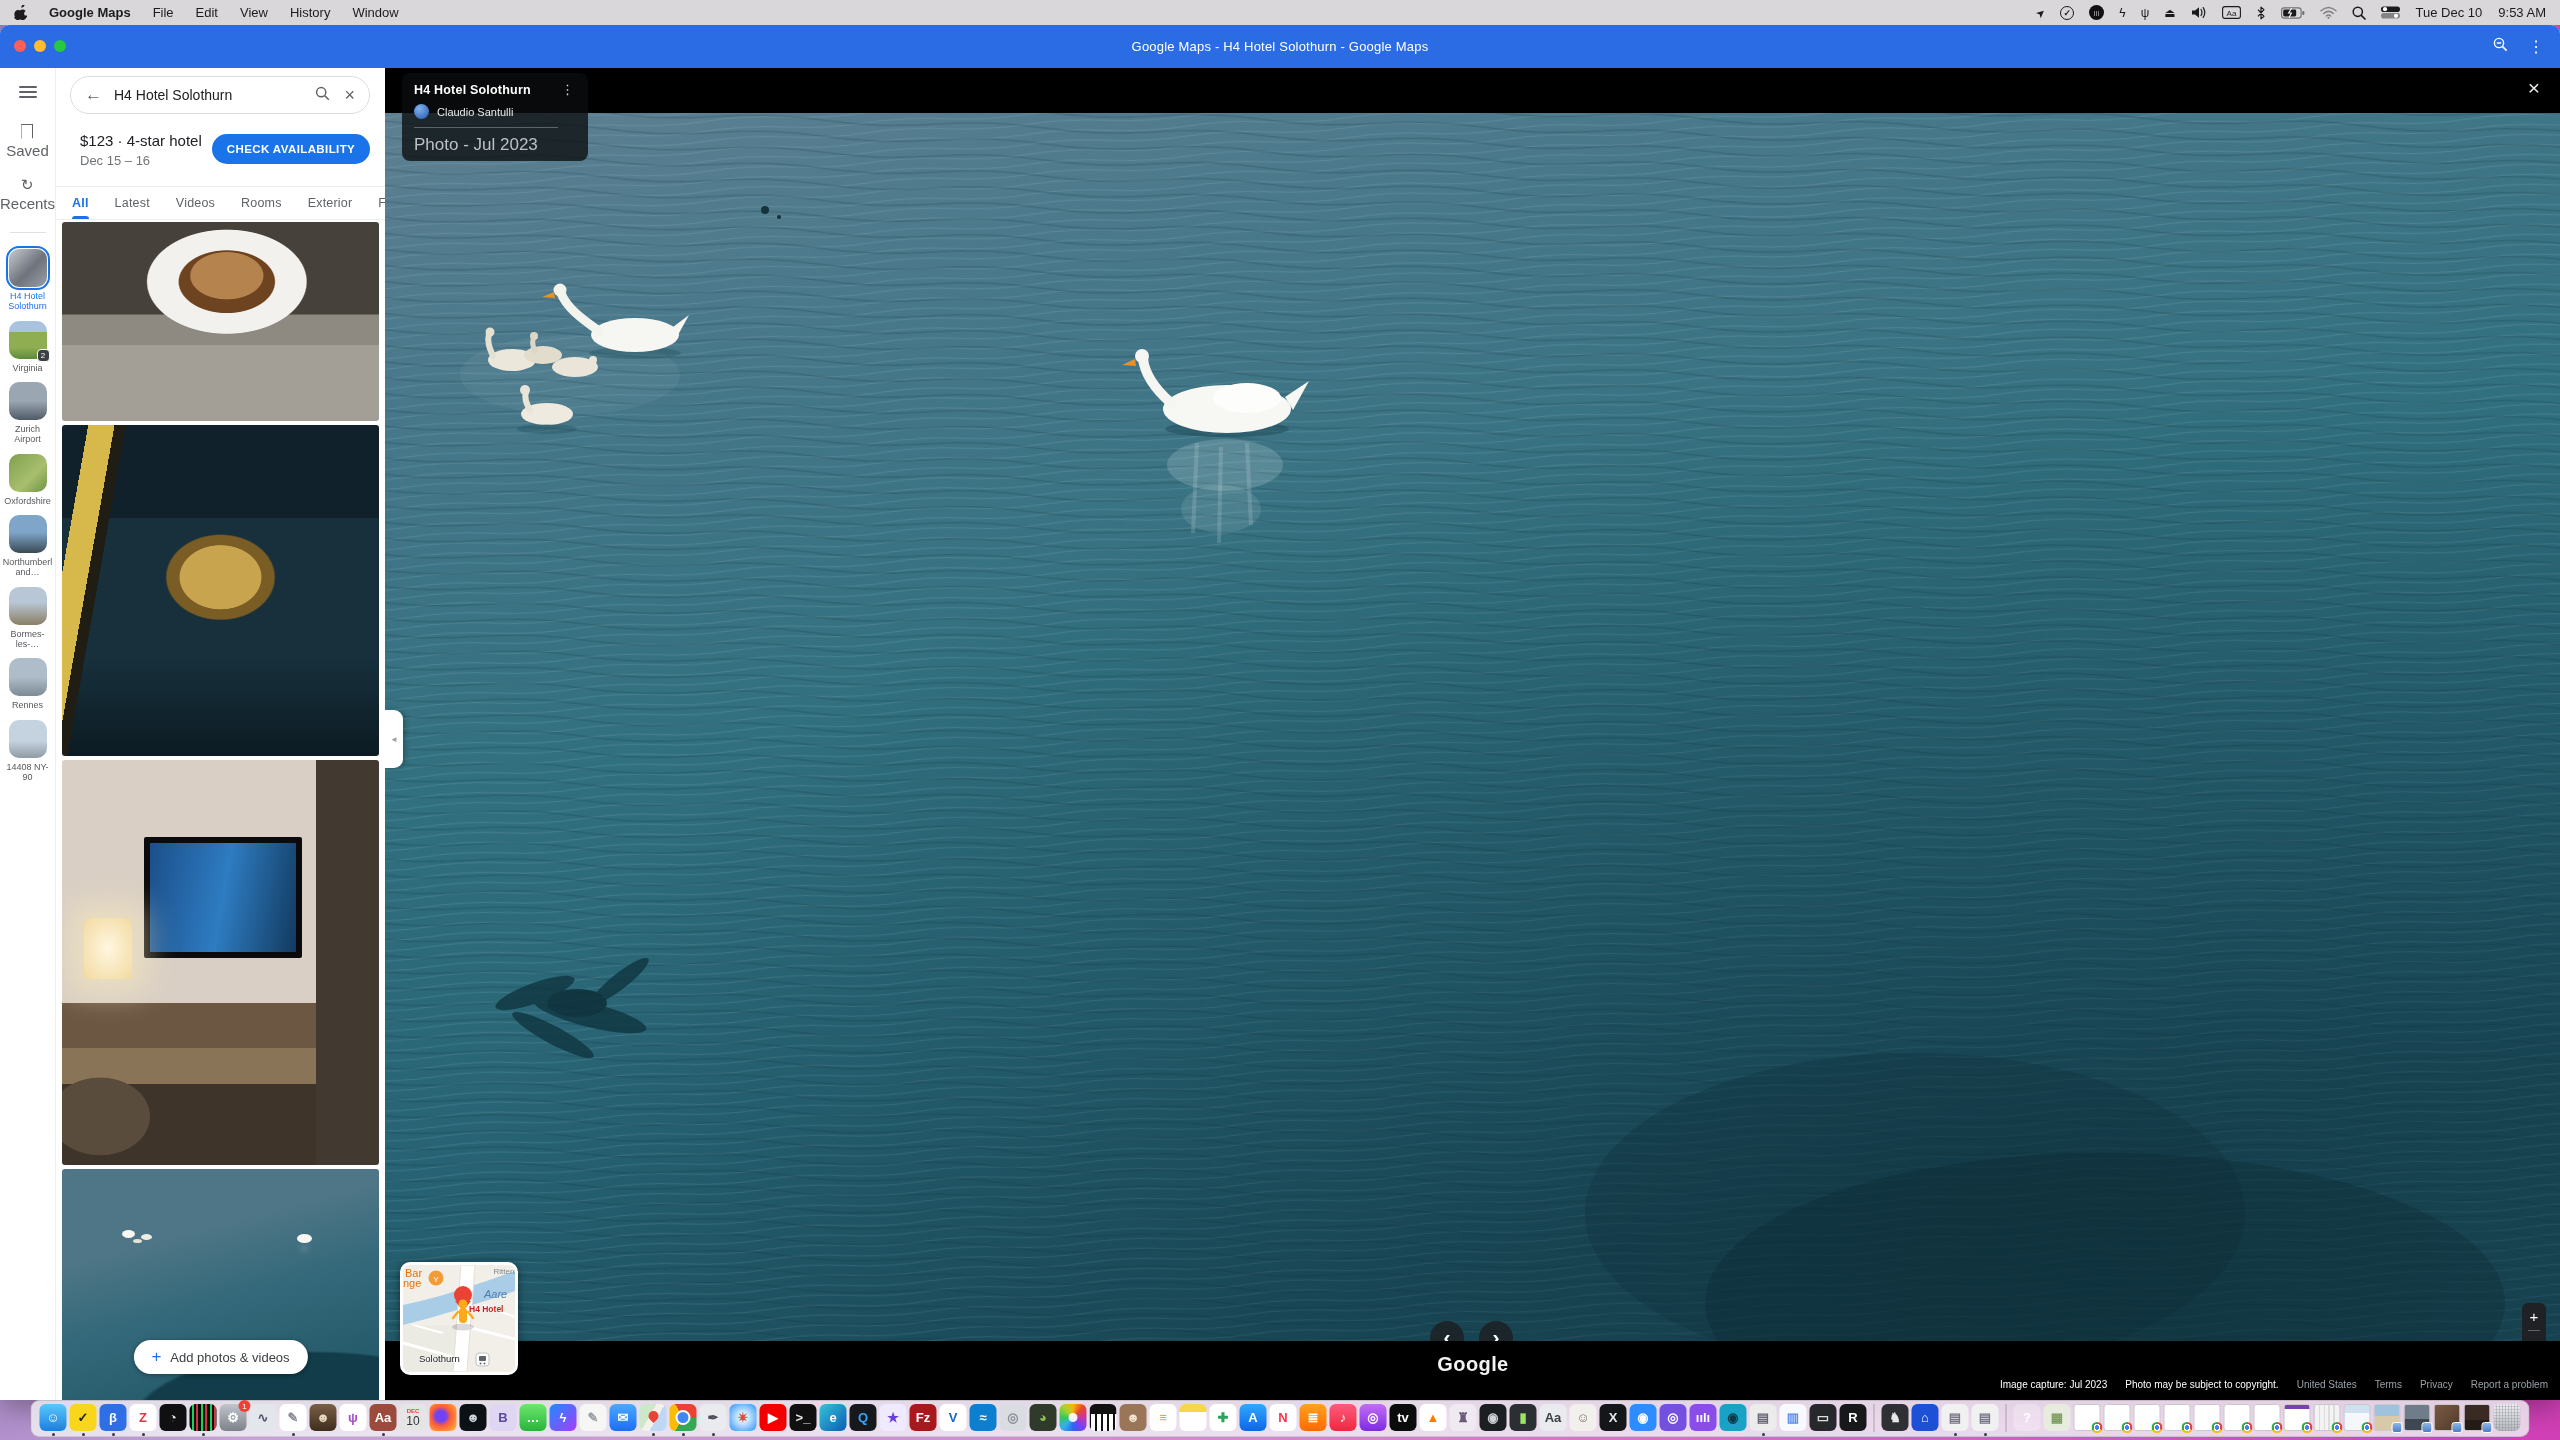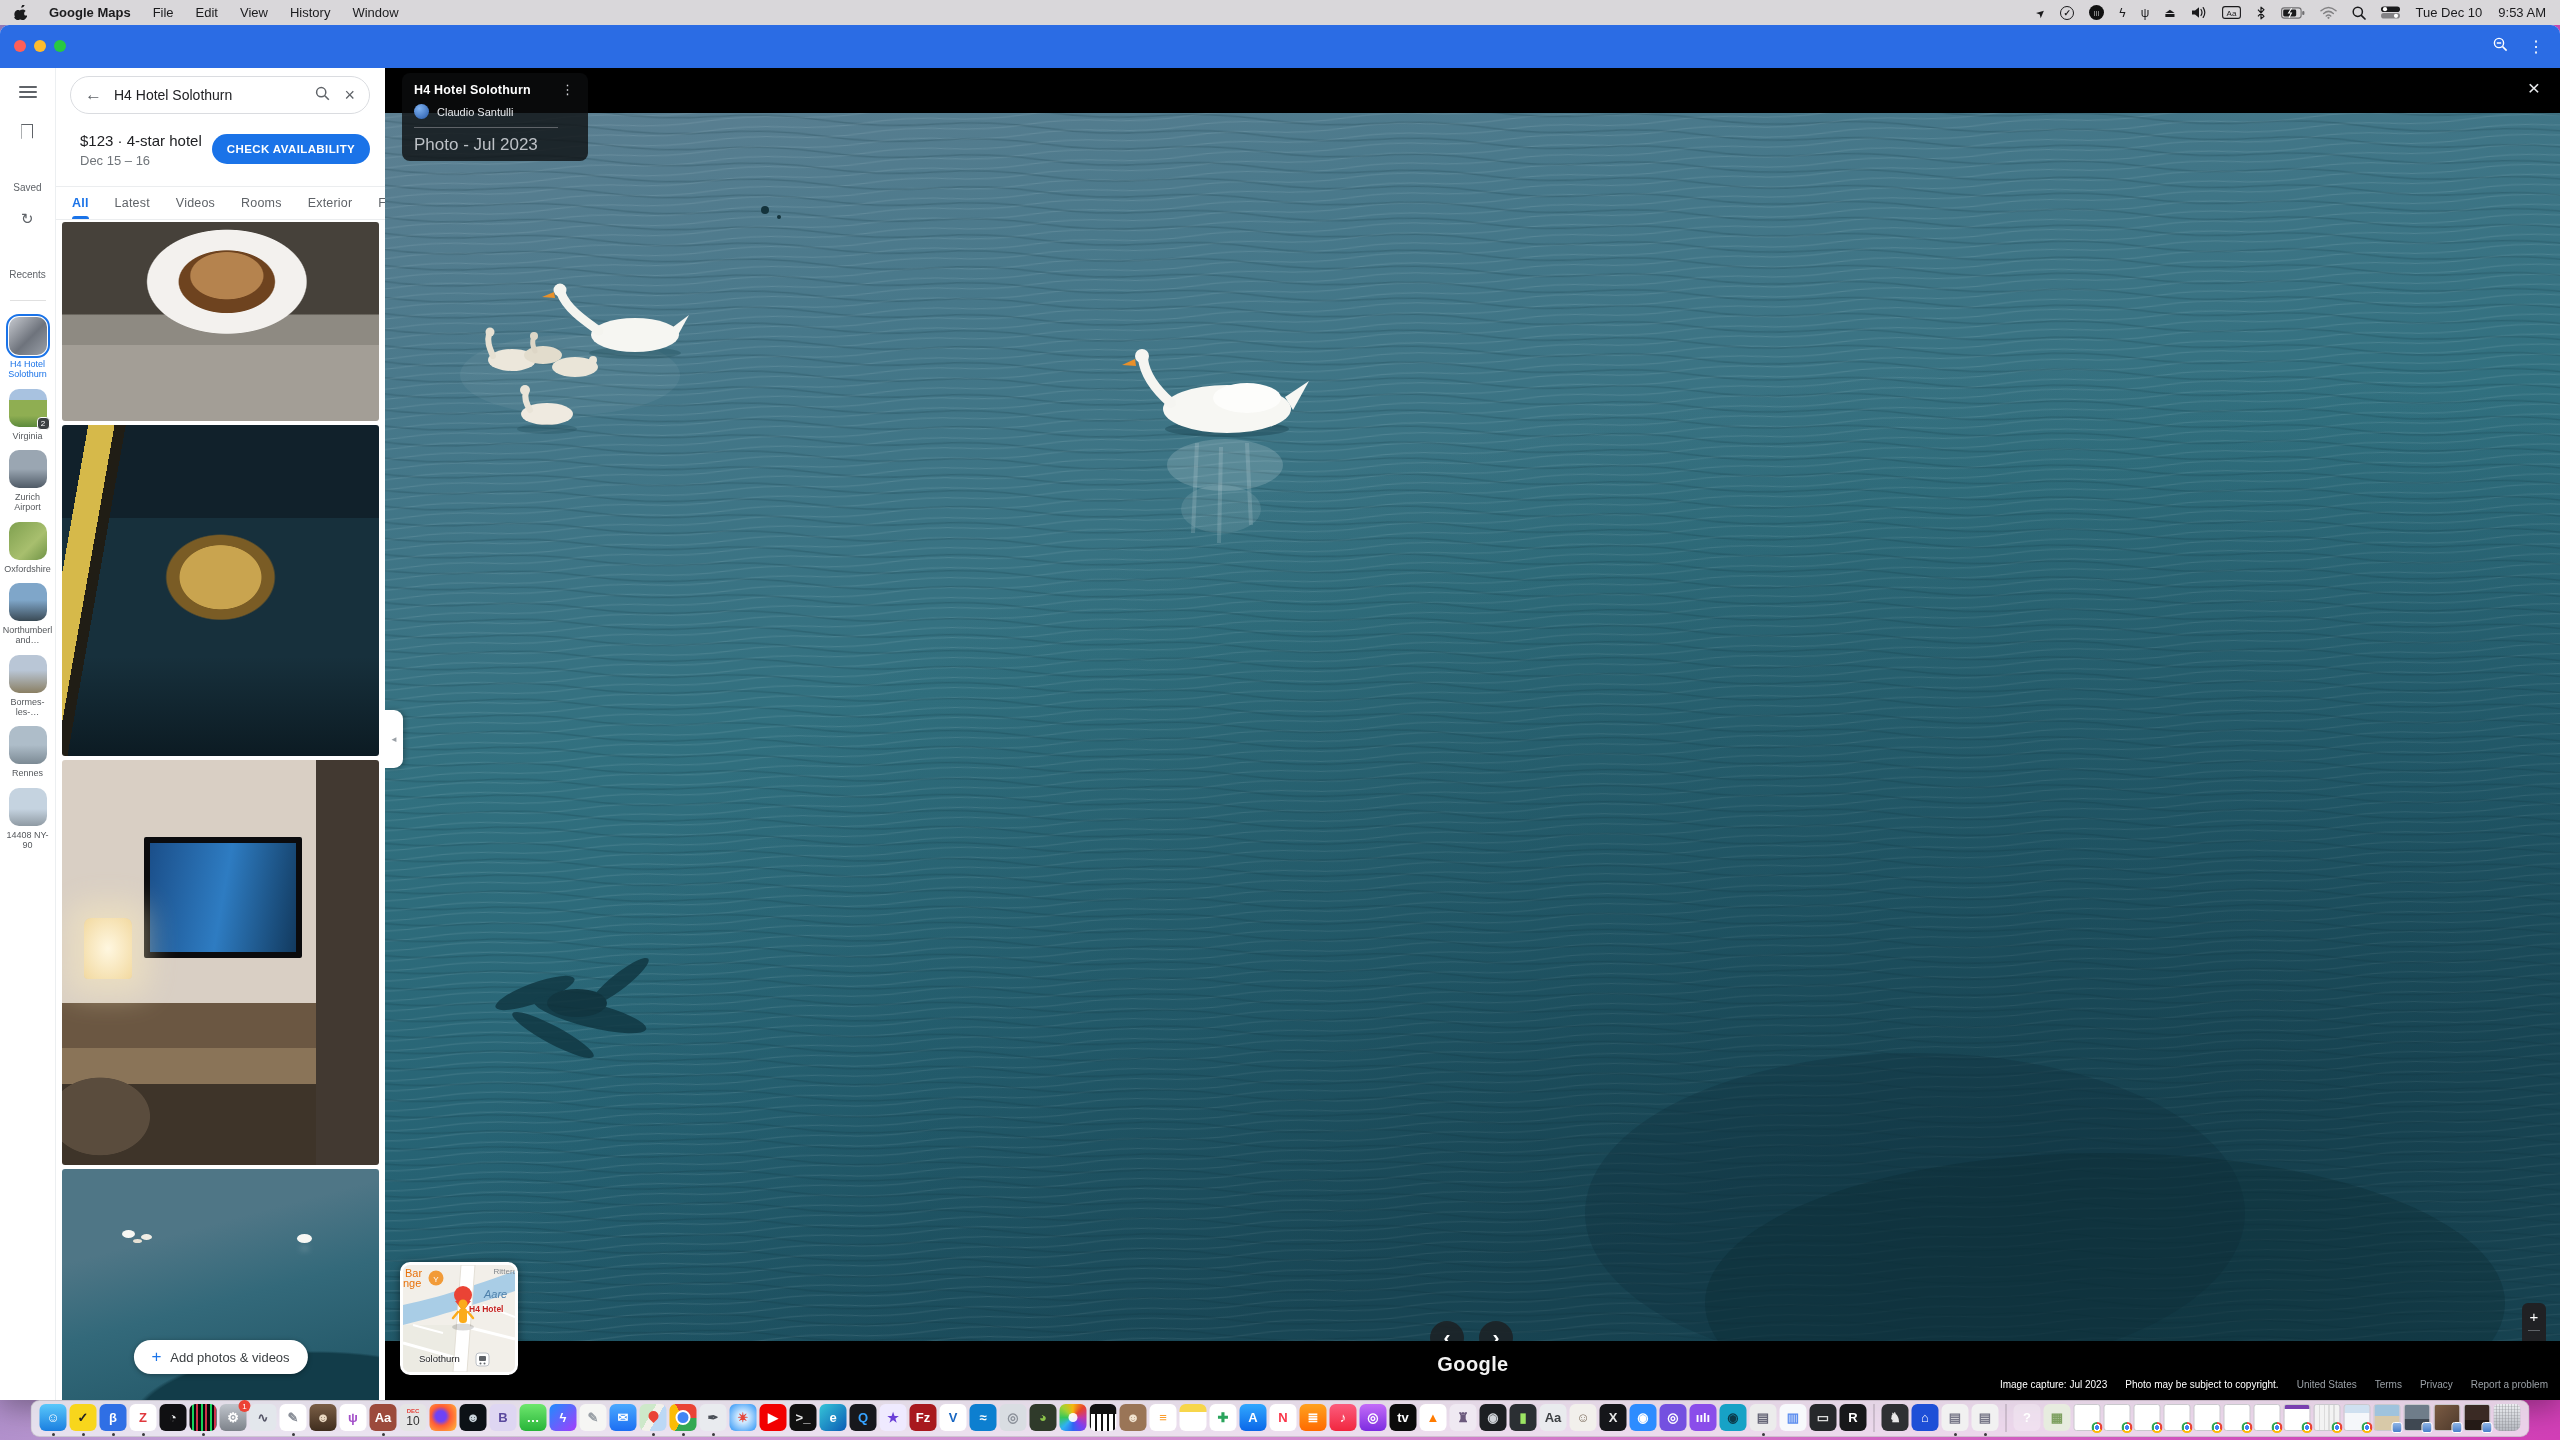--- a/index.html
+++ b/index.html
@@ -40,21 +40,21 @@
   .tb-dots{font-size:16px;line-height:1;}
 
   .content{position:absolute;left:0;top:43px;width:2560px;height:1332px;background:#fff;}
 
   
   .rail{position:absolute;left:0;top:0;width:56px;height:100%;background:#fff;border-right:1px solid #eceff1;
     padding-top:18px;display:flex;flex-direction:column;align-items:center;overflow:hidden;z-index:20;}
   .hamburger{width:18px;height:12px;display:flex;flex-direction:column;justify-content:space-between;margin-bottom:26px;cursor:pointer;}
   .hamburger span{display:block;height:2px;background:#5f6368;border-radius:1px;}
   .rail-item{display:flex;flex-direction:column;align-items:center;gap:3px;margin-bottom:18px;color:#5f6368;}
-  .rail-item .rlabel{font-size:10px;margin-top:40px;}
+  .rail-item .rlabel{font-size:15px;}
   .bm-icon{width:12px;height:15px;border:1.6px solid #5f6368;border-bottom:none;
     clip-path:polygon(0 0,100% 0,100% 100%,50% 68%,0 100%);background:transparent;}
   .hist-icon{font-size:15px;line-height:1;transform:scaleX(-1);}
   .rail-div{width:36px;height:1px;background:#e0e0e0;margin:2px 0 16px;}
   #rail-places{display:flex;flex-direction:column;align-items:center;width:100%;}
   .place{display:flex;flex-direction:column;align-items:center;margin-bottom:9px;cursor:pointer;width:100%;}
   .pthumb{width:38px;height:38px;border-radius:10px;position:relative;background:#ccc;}
   .place.selected .pthumb{outline:2px solid #1a73e8;outline-offset:1.5px;}
   .plabel{font-size:9px;color:#55585c;text-align:center;margin-top:4px;line-height:1.15;max-width:52px;word-wrap:break-word;}
   .place.selected .plabel{color:#1a73e8;}
@@ -286,20 +286,21 @@
       <span class="mb-date">Tue Dec 10</span>
       <span class="mb-time">9:53 AM</span>
     </div>
   </div>
 
   <div class="window">
     <div class="titlebar">
       <span class="tl red"></span>
       <span class="tl yellow"></span>
       <span class="tl green"></span>
+      <div class="title">Google Maps - H4 Hotel Solothurn - Google Maps</div>
       <div class="tb-icons">
         <span>
           <svg width="15" height="15" viewBox="0 0 15 15">
               <circle cx="6" cy="6" r="4.6" fill="none" stroke="#fff" stroke-width="1.4"></circle>
               <line x1="3.8" y1="6" x2="8.2" y2="6" stroke="#fff" stroke-width="1.4"></line>
               <line x1="9.6" y1="9.6" x2="13.6" y2="13.6" stroke="#fff" stroke-width="1.6"></line>
             </svg>
         </span>
         <span class="tb-dots">⋮</span>
       </div>

